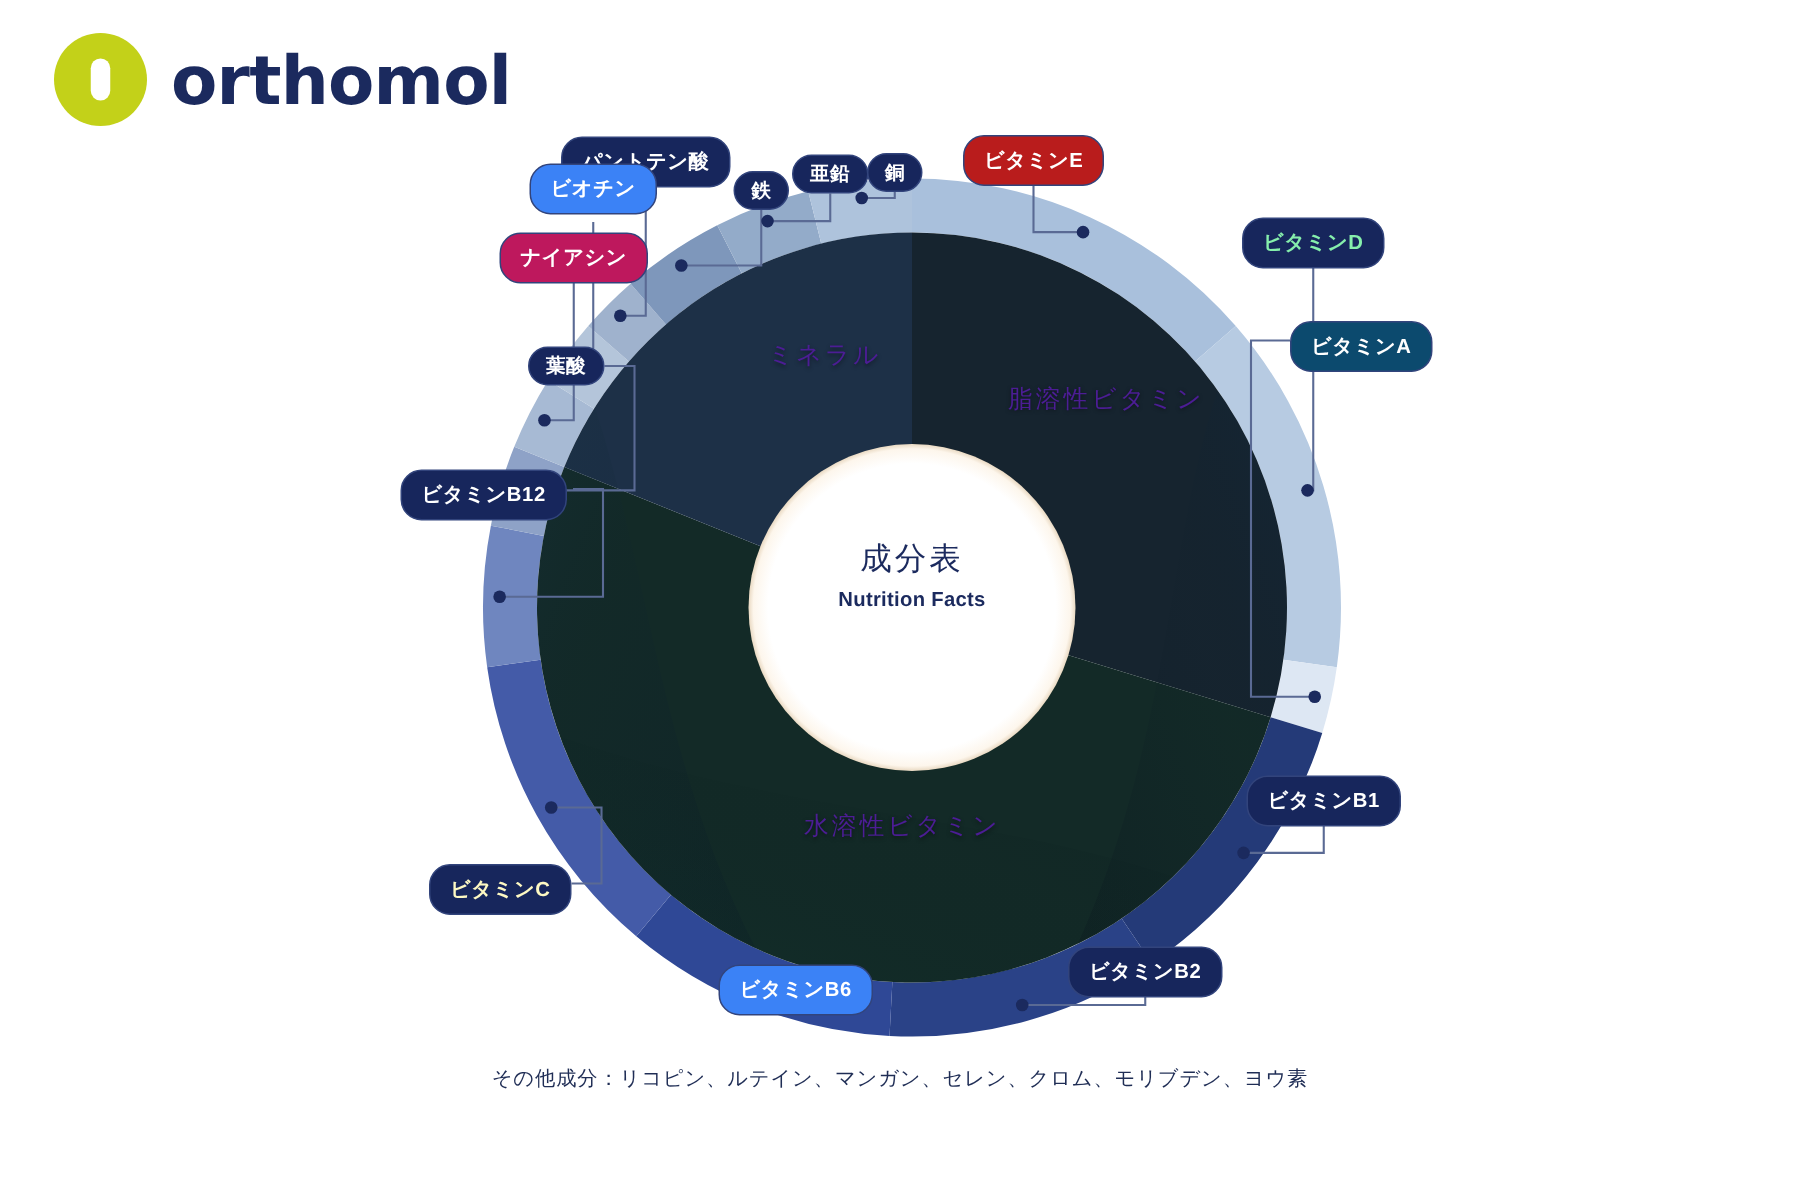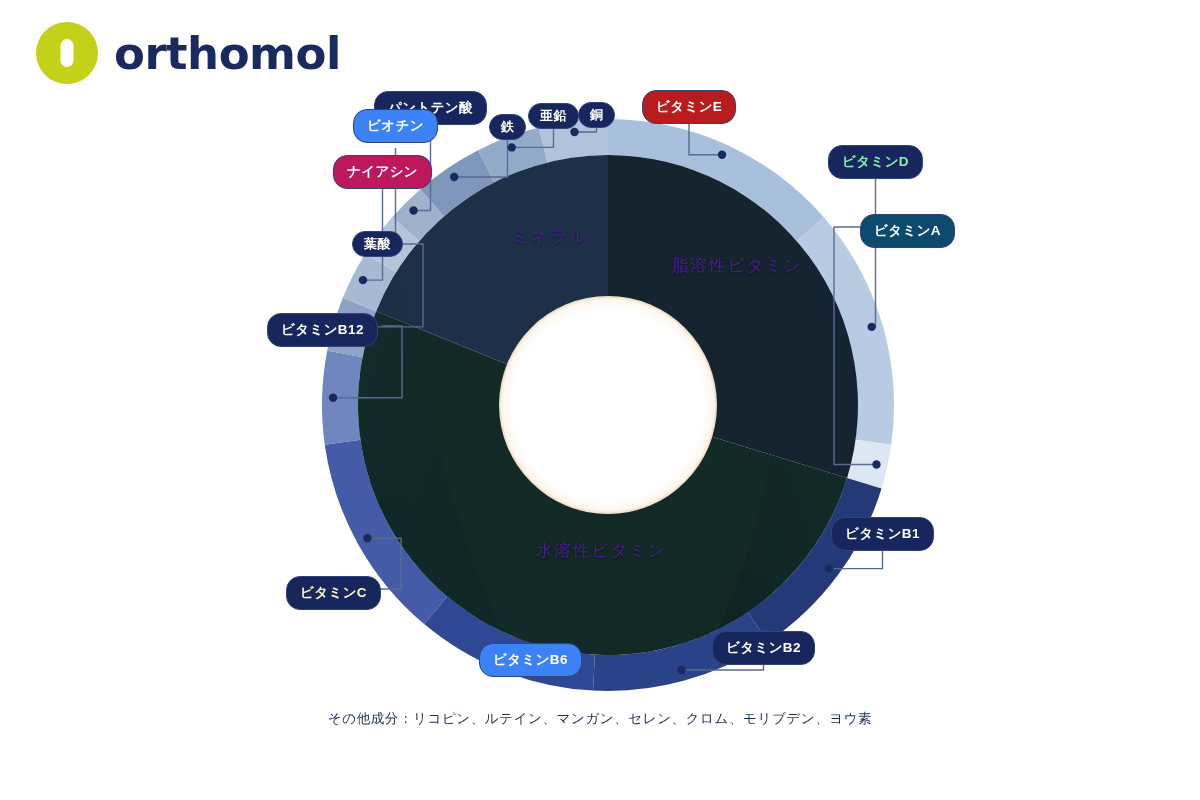--- a/index.html
+++ b/index.html
@@ -162,20 +162,24 @@
           <circle cx="344.3245729112469" cy="326.89578020642136" r="4.2" fill="#1b2a5e"></circle>
         </g>
     </svg>
 
     <div id="seg-labels">
         <div class="seg-label" style="left: 648px; top: 255px; margin-left: 24px;">脂溶性ビタミン</div>
         <div class="seg-label" style="left: 536px; top: 540px;">水溶性ビタミン</div>
         <div class="seg-label" style="left: 512px; top: 226px;">ミネラル</div>
       </div>
 
+    <div class="centre-label">
+      <div class="jp">成分表</div>
+      <div class="en">Nutrition Facts</div>
+    </div>
 
     <div id="pills">
         <div class="pill" style="left: 374px; top: 91px; background: rgb(23, 38, 92); border-color: rgb(50, 68, 124); color: rgb(255, 255, 255);">パントテン酸</div>
         <div class="pill" style="left: 353px; top: 109px; background: #3b82f6; border-color: rgb(50, 68, 124); color: rgb(255, 255, 255);">ビオチン</div>
         <div class="pill" style="left: 333px; top: 155px; background: #be185d; border-color: rgb(50, 68, 124); color: rgb(255, 255, 255);">ナイアシン</div>
         <div class="pill sm" style="left: 489px; top: 114px; background: rgb(23, 38, 92); border-color: rgb(50, 68, 124); color: rgb(255, 255, 255);">鉄</div>
         <div class="pill sm" style="left: 528px; top: 103px; background: rgb(23, 38, 92); border-color: rgb(50, 68, 124); color: rgb(255, 255, 255);">亜鉛</div>
         <div class="pill sm" style="left: 578px; top: 102px; background: rgb(23, 38, 92); border-color: rgb(50, 68, 124); color: rgb(255, 255, 255);">銅</div>
         <div class="pill" style="left: 642px; top: 90px; background: #b91c1c; border-color: rgb(50, 68, 124); color: rgb(255, 255, 255); text-align: right;">ビタミンE</div>
         <div class="pill" style="left: 828px; top: 145px; background: rgb(23, 38, 92); border-color: rgb(50, 68, 124); color: #86efac;">ビタミンD</div>

